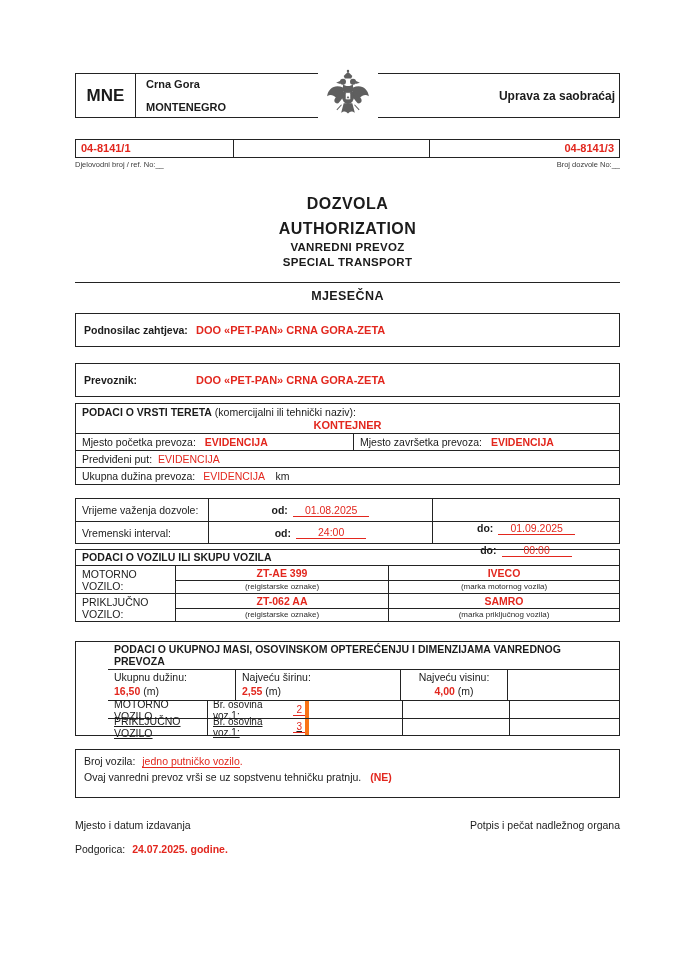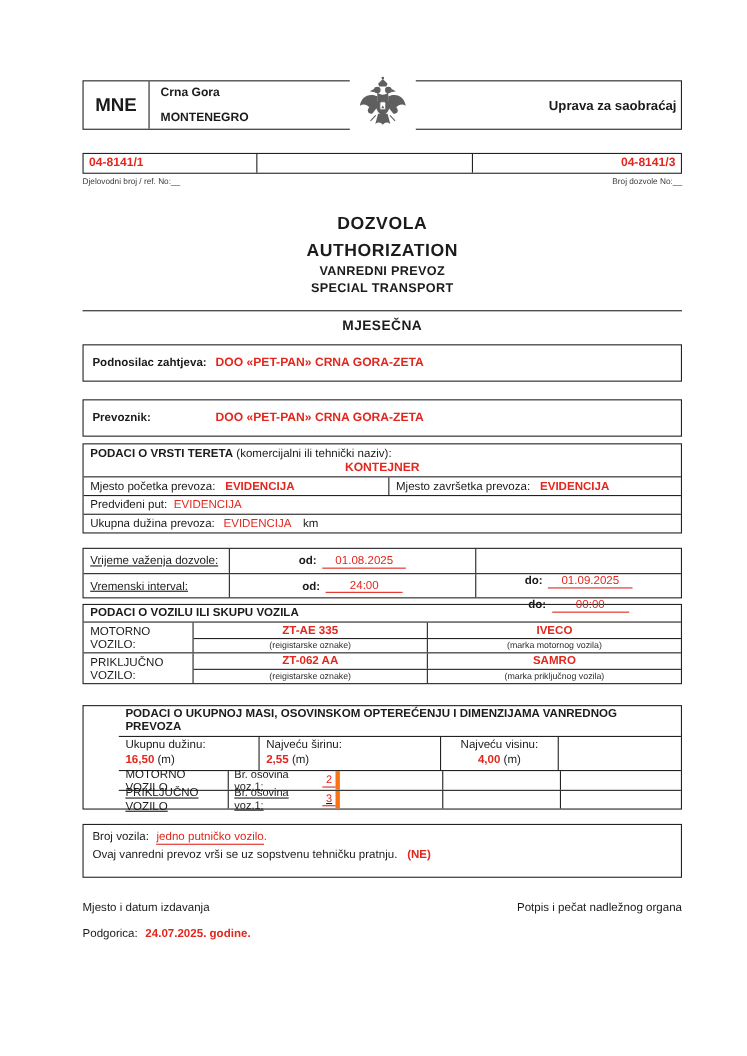--- a/index.html
+++ b/index.html
@@ -80,21 +80,21 @@
   .cargo-name { text-align:center; color:#e2271e; font-weight:bold; font-size:11px; padding:1px 0 2px 0; }
   .cargo-row { border-top:1px solid #232323; display:flex; }
   .cargo-row .half1 { width:278px; border-right:1px solid #232323; padding:2px 6px; }
   .cargo-row .half2 { flex:1; padding:2px 6px; }
   .cargo-line { border-top:1px solid #232323; padding:2px 6px; }
 
   
   .validity { border:1.5px solid #232323; margin-top:13px; font-size:10.5px; }
   .validity .vrow { display:flex; height:22px; align-items:center; }
   .validity .vrow + .vrow { border-top:1px solid #232323; }
-  .validity .vc-label { width:133px; padding-left:6px; align-self:stretch; display:flex; align-items:center; border-right:1px solid #232323;text-decoration:underline; }
+  .validity .vc-label { width:133px; padding-left:6px; align-self:stretch; display:flex; align-items:center; border-right:1px solid #232323; }
   .validity .vc-od { width:224px; align-self:stretch; display:flex; align-items:center; justify-content:center; border-right:1px solid #232323; }
   .validity .vc-do { flex:1; display:flex; align-items:flex-start; justify-content:center;margin-top:36px; }
   .odlbl { font-weight:bold; margin-right:5px; }
   .dateval { color:#e2271e; border-bottom:1px solid #e2271e; padding:0 12px; }
   .timeval { color:#e2271e; border-bottom:1px solid #e2271e; padding:0 22px; }
 
   
   .vehicles { border:1.5px solid #232323; margin-top:5px; }
   .veh-head { font-size:10.5px; font-weight:bold; padding:1px 6px 2px 6px; border-bottom:1px solid #232323; }
   .veh-row { display:flex; }
@@ -255,21 +255,21 @@
       </div>
     </div>
   </div>
 
   <div class="vehicles">
     <div class="veh-head">PODACI O VOZILU ILI SKUPU  VOZILA</div>
     <div class="veh-row">
       <div class="veh-label">MOTORNO VOZILO:</div>
       <div class="veh-right">
         <div class="veh-vals">
-          <div class="veh-cell-a">ZT-AE 335</div>
+          <div class="veh-cell-a">ZT-AE 399</div>
           <div class="veh-cell-b">IVECO</div>
         </div>
         <div class="veh-caps">
           <div class="veh-cell-a">(reigistarske oznake)</div>
           <div class="veh-cell-b">(marka motornog vozila)</div>
         </div>
       </div>
     </div>
     <div class="veh-row">
       <div class="veh-label">PRIKLJUČNO VOZILO:</div>

